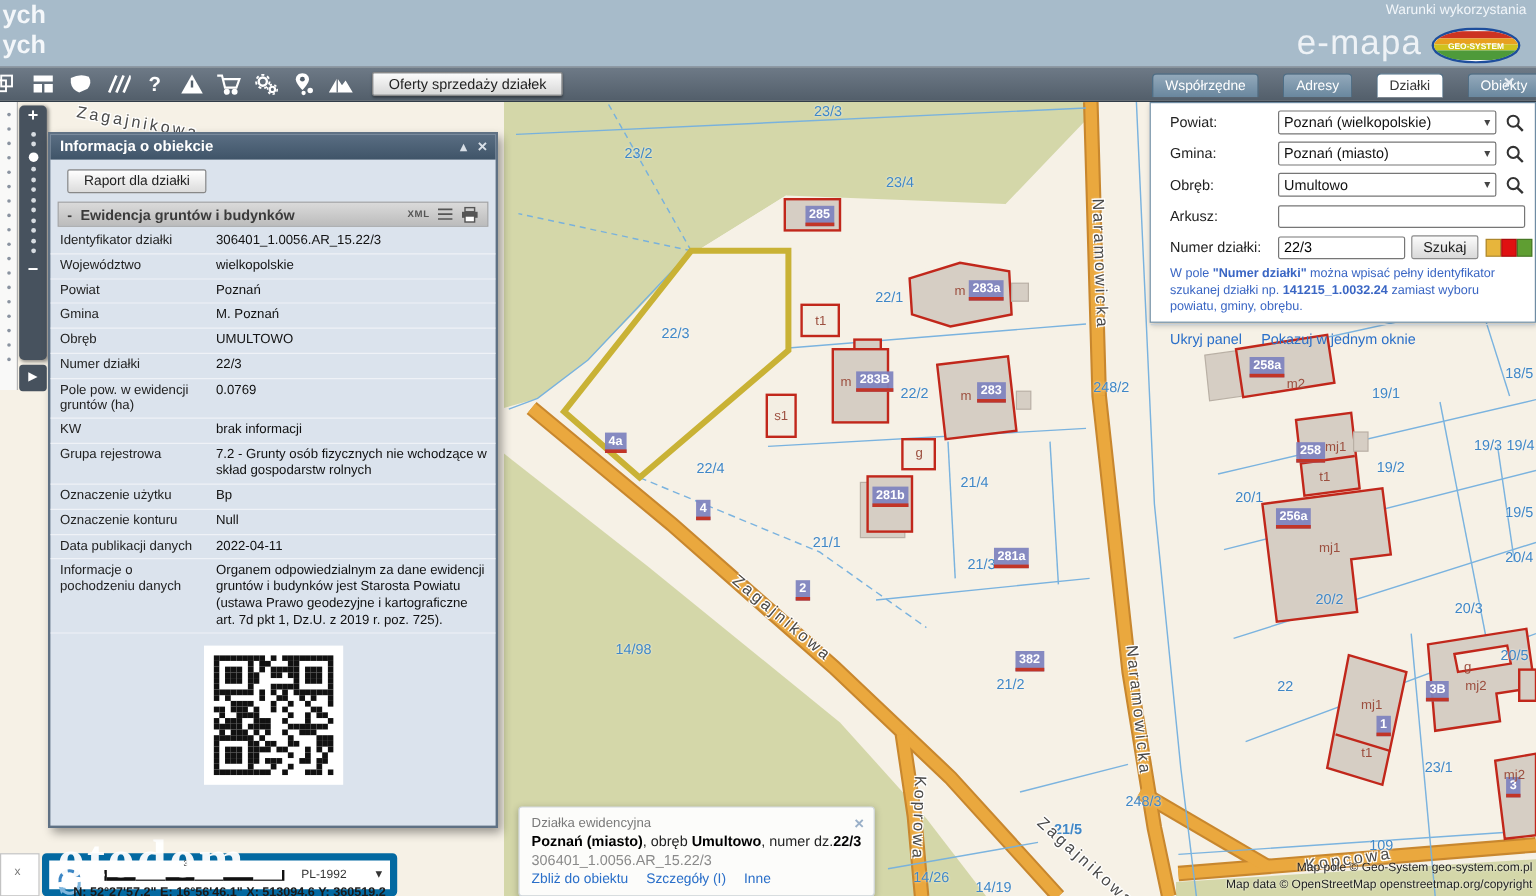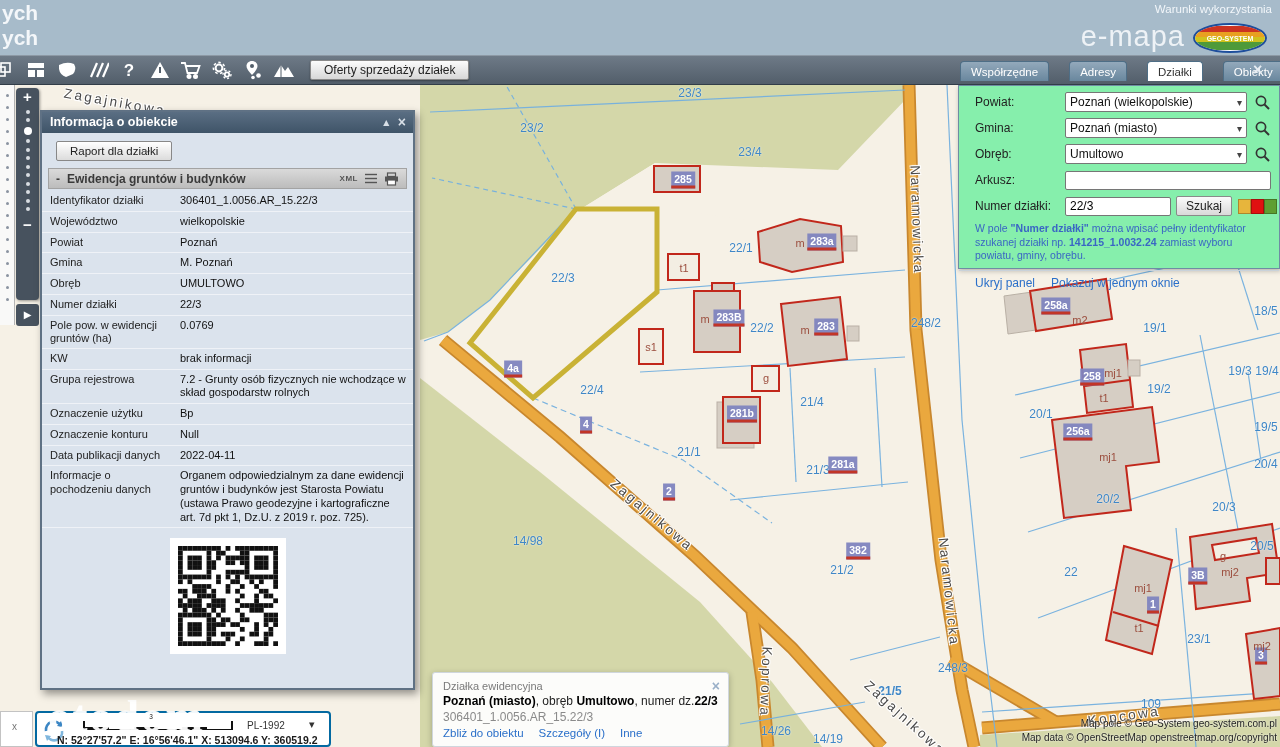--- a/index.html
+++ b/index.html
@@ -24,21 +24,21 @@
     box-shadow:0 1px 2px rgba(0,0,0,.35); cursor:pointer; font-family:inherit; }
 
   
   .tabs { position:absolute; left:960px; top:61px; display:flex; gap:20px; z-index:40; }
   .tab { padding:4px 10px 3px; font-size:11.5px; color:#fff; background:linear-gradient(#93a9bb,#69879e);
     border:1px solid #4e6e86; border-bottom:none; border-radius:4px 4px 0 0; cursor:pointer; }
   .tab.active { background:#fff; color:#333; }
   .sp-close { position:absolute; left:1253px; top:62px; color:#e7edf3; font-size:16px; font-weight:bold; z-index:40; cursor:pointer; line-height:1; }
 
   
-  .search-panel { position:absolute; left:958px; top:85px; width:322px; height:184px; background:#86efac;
+  .search-panel { position:absolute; left:958px; top:85px; width:322px; height:184px; background:#ffffff;
     border:1px solid #6f8ca3; box-shadow:1px 2px 5px rgba(0,0,0,.25); z-index:25; }
   .sp-row { display:flex; align-items:center; margin:6px 8px 0 16px; height:20px; }
   .sp-row .flabel { width:90px; font-size:12px; color:#222; flex:none; }
   .selbox { flex:1; height:20px; border:1px solid #767676; border-radius:2px; background:#fff;
     display:flex; align-items:center; padding:0 4px; font-size:12px; color:#111; cursor:pointer; }
   .selbox .arr { margin-left:auto; font-size:10px; color:#444; }
   .sp-input { flex:1; height:19px; border:1px solid #767676; border-radius:2px; font-size:12px; padding:0 4px; font-family:inherit; }
   .sp-input.short { flex:none; width:106px; }
   .mag { width:17px; height:17px; margin-left:7px; flex:none; cursor:pointer; }
   .szukaj { margin-left:5px; padding:2px 9px; font-size:12px; color:#222; background:linear-gradient(#fbfbfb,#d9d9d9);
@@ -103,21 +103,21 @@
   .fp-close { position:absolute; right:8px; top:6px; color:#9ab0c8; font-size:14px; font-weight:bold; cursor:pointer; line-height:1; }
   .fp-main { font-size:12px; color:#222; margin-top:2px; }
   .fp-main b { font-weight:bold; color:#000; }
   .fp-id { font-size:12px; color:#8a8a8a; margin-top:2px; }
   .fp-links { margin-top:3px; display:flex; gap:15px; }
   .fp-links a { font-size:11.5px; color:#2a6fc9; text-decoration:none; cursor:pointer; }
 
   
   .corner-box { position:absolute; left:0; top:711px; width:33px; height:36px; background:#fff; border:1px solid #c3c3c3; z-index:20; }
   .corner-box span { position:absolute; left:11px; top:9px; font-size:10px; color:#777; }
-  .statusbar { position:absolute; left:35px; top:711px; width:296px; height:36px; background:#fff; border:2px solid #0369a1;
+  .statusbar { position:absolute; left:35px; top:711px; width:296px; height:36px; background:#fff; border:6px solid #0369a1;
     border-radius:4px; z-index:21; }
   .compass { position:absolute; left:2px; top:3px; }
   .scalebar { position:absolute; left:46px; top:8px; width:150px; height:9px; border-left:2px solid #111;
     border-right:2px solid #111; display:flex; align-items:flex-end; }
   .scalebar span { flex:1; height:3px; }
   .scalebar span:nth-child(odd) { background:#111; }
   .scalebar span:nth-child(even) { background:transparent; border-bottom:1px solid #111; }
   .scale-num { position:absolute; left:112px; top:0px; font-size:7px; color:#222; }
   .crs { position:absolute; left:210px; top:7px; font-size:10px; color:#333; cursor:pointer; }
   .crs-arr { position:absolute; left:272px; top:5px; font-size:11px; color:#333; cursor:pointer; }

